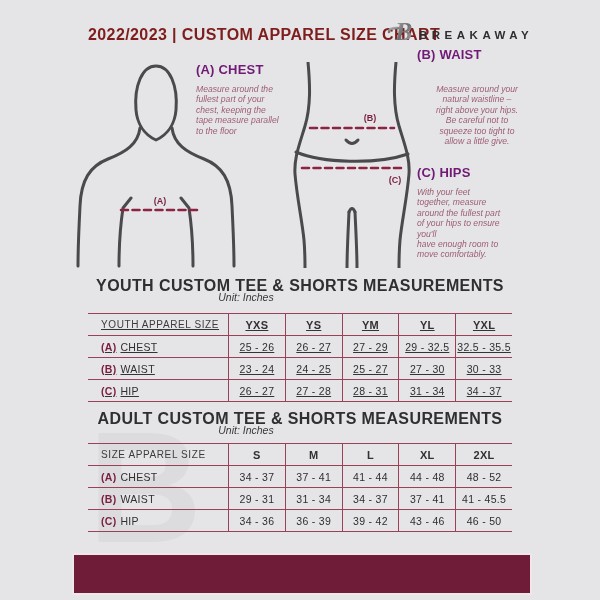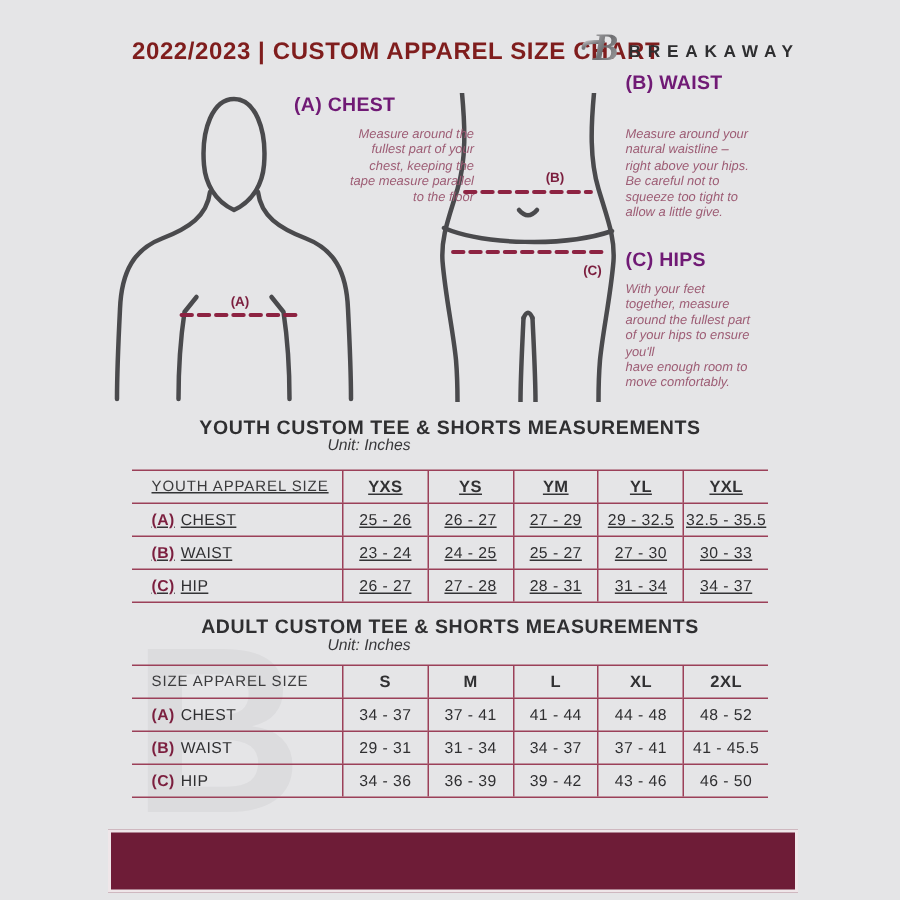--- a/index.html
+++ b/index.html
@@ -19,21 +19,21 @@
   
   .ins-h{font-size:13px;font-weight:700;color:#701a75;letter-spacing:.2px;white-space:nowrap;}
   .ins-b{font-size:8.6px;line-height:10.4px;font-style:italic;color:#9d5c74;white-space:pre-line;}
 
   
   .fig path,.fig line{fill:none;stroke:#4a4a4d;stroke-width:3;stroke-linecap:round;stroke-linejoin:round;}
   .fig .dash{stroke:#8d2342;stroke-width:2.6;stroke-dasharray:7 4.5;}
   .fig .lbl{fill:#7b1e3e;font-family:"Liberation Sans",sans-serif;font-size:9px;font-weight:700;font-style:normal;stroke:none;}
 
   
-  .sec-title{left:0;width:600px;text-align:center;font-size:13px;font-weight:700;letter-spacing:.4px;color:#2f2f31;}
+  .sec-title{left:0;width:600px;text-align:center;font-size:16px;font-weight:700;letter-spacing:.4px;color:#2f2f31;}
   .sec-unit{left:0;width:492px;text-align:center;font-size:10.5px;font-style:italic;color:#38383a;}
 
   
   .size-table{
     left:88px;width:424px;display:grid;
     grid-template-columns:140px repeat(5,1fr);
     border-top:1.5px solid #9b4059;border-bottom:1.5px solid #9b4059;
   }
   .size-table .td{
     height:21px;display:flex;align-items:center;justify-content:center;
@@ -90,28 +90,28 @@
     <path d="M 57,150 Q 60,143 63,150"></path>
     <path d="M 57,150 C 56,172 55,190 55,206"></path>
     <path d="M 63,150 C 64,172 65,190 65,206"></path>
     <line class="dash" x1="18" y1="66" x2="102" y2="66"></line>
     <text class="lbl" x="78" y="59" text-anchor="middle">(B)</text>
     <line class="dash" x1="10" y1="106" x2="112" y2="106"></line>
     <text class="lbl" x="103" y="121" text-anchor="middle">(C)</text>
   </svg>
 
   <div class="abs ins-h" style="left:196px;top:62px;">(A) CHEST</div>
-  <div class="abs ins-b" style="left:196px;top:84px;width:120px;text-align:right;">Measure around the
+  <div class="abs ins-b" style="left:196px;top:84px;width:120px;">Measure around the
 fullest part of your
 chest, keeping the
 tape measure parallel
 to the floor</div>
 
   <div class="abs ins-h" style="left:417px;top:47px;">(B) WAIST</div>
-  <div class="abs ins-b" style="left:417px;top:84px;width:120px;">Measure around your
+  <div class="abs ins-b" style="left:417px;top:84px;width:120px;text-align:center;">Measure around your
 natural waistline –
 right above your hips.
 Be careful not to
 squeeze too tight to
 allow a little give.</div>
 
   <div class="abs ins-h" style="left:417px;top:165px;">(C) HIPS</div>
   <div class="abs ins-b" style="left:417px;top:187px;width:120px;">With your feet
 together, measure
 around the fullest part

